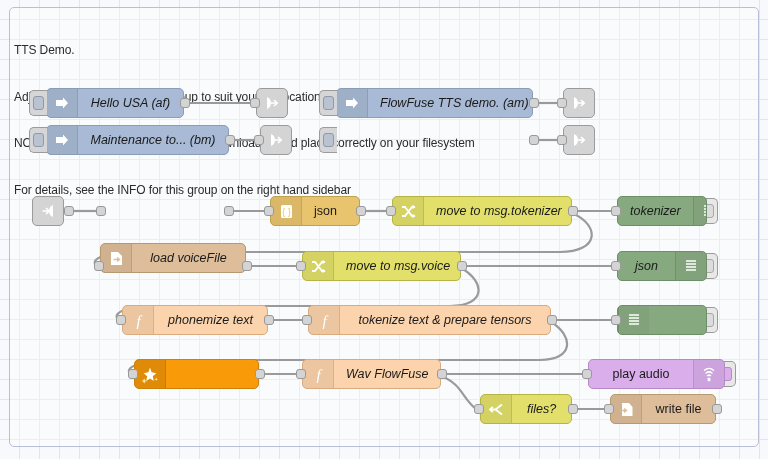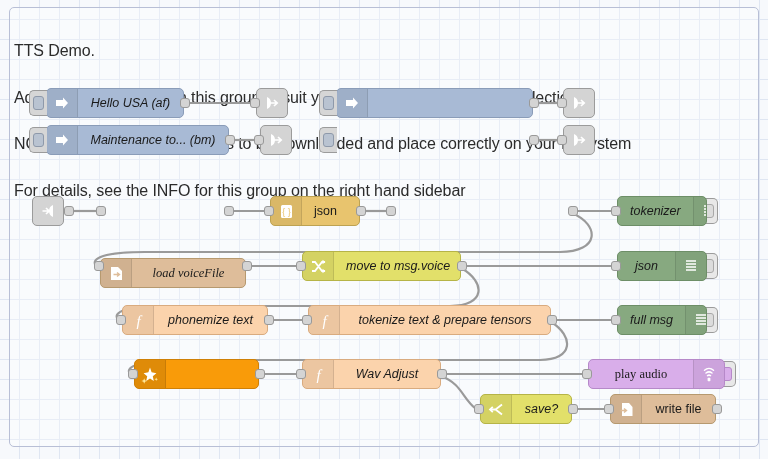--- a/index.html
+++ b/index.html
@@ -42,21 +42,21 @@
     box-sizing: border-box;
   }
 
   
   .group-note {
     position: absolute;
     left: 14px;
     top: 12px;
     width: 710px;
     color: #2b2b2b;
-    font-size: 16px;
+    font-size: 12px;
     line-height: 15.5px;
     white-space: pre;
     pointer-events: none;
   }
   .group-note div { letter-spacing: -0.1px; }
 
   
   #wires {
     position: absolute;
     left: 0; top: 0;
@@ -110,21 +110,21 @@
   
   .n-inject   { background:#a8bad5; border-color:#8a9cb8;justify-content:space-between; }
   .n-link     { background:#d4d4d4; border-color:#9b9b9b; }
   .n-file-in  { background:#debd9a; border-color:#b6996f; }
   .n-json     { background:#e8c46e; border-color:#bda252; }
   .n-change   { background:#e2e06a; border-color:#b6b447; }
   .n-switch   { background:#e2e06a; border-color:#b6b447; }
   .n-function { background:#fbd3ac; border-color:#d9ab7f; }
   .n-debug    { background:#87a980; border-color:#6d8e67; }
   .n-onnx     { background:#f99b09; border-color:#cf8006; }
-  .n-audio    { background:#d9aeea; border-color:#b689c9;font-family:Liberation Serif, serif; }
+  .n-audio    { background:#d9aeea; border-color:#b689c9; }
   .n-file-out { background:#debd9a; border-color:#b6996f; }
 
   .n-onnx .ico { background: rgba(0,0,0,0.10); }
   .n-debug .ico.right { background: rgba(0,0,0,0.04); }
 
   
   .node.linknode {
     width: 32px;
     padding: 0;
   }
@@ -290,20 +290,21 @@
 
   <div class="btn-tab" style="left:319px; top:90px;">
     <span class="knob"></span>
   </div>
   <div class="node n-inject" style="left:336px; top:88px; width:197px;">
     <span class="ico">
       <svg class="glyph" width="16" height="16" viewBox="0 0 16 16">
         <path d="M2 5 h7 V2.5 L14 8 L9 13.5 V11 H2 Z" fill="#ffffff"></path>
       </svg>
     </span>
+    <span class="lbl">FlowFuse TTS demo. (am)</span>
   </div>
   <div class="port" style="left:529px; top:98px;"></div>
 
   <div class="port" style="left:557px; top:98px;"></div>
   <div class="node n-link linknode" style="left:563px; top:88px;">
     <span class="ico">
       <svg class="glyph" width="18" height="18" viewBox="0 0 18 18">
         <path d="M4 3 A6.5 6.5 0 0 1 4 15 Z" fill="#ffffff"></path>
         <path d="M7.5 9 h6 M11 6 l3.2 3 -3.2 3" stroke="#ffffff" stroke-width="1.7" fill="none"></path>
       </svg>
@@ -344,39 +345,48 @@
       <svg class="glyph" width="17" height="17" viewBox="0 0 17 17">
         <rect x="3" y="2" width="11" height="13" rx="1.5" fill="#ffffff"></rect>
         <text x="8.5" y="12" font-size="9" font-family="Liberation Sans, sans-serif" fill="#e8c46e" text-anchor="middle">{ }</text>
       </svg>
     </span>
     <span class="lbl plain left">json</span>
   </div>
   <div class="port" style="left:356px; top:206px;"></div>
 
   <div class="port" style="left:386px; top:206px;"></div>
+  <div class="node n-change" style="left:392px; top:196px; width:180px;">
+    <span class="ico">
+      <svg class="glyph" width="17" height="17" viewBox="0 0 17 17">
+        <path d="M2 4 h3 l7 9 h3 M2 13 h3 l7 -9 h3" stroke="#ffffff" stroke-width="1.8" fill="none"></path>
+        <path d="M12.5 1.8 L15.5 4 L12.5 6.2 Z M12.5 10.8 L15.5 13 L12.5 15.2 Z" fill="#ffffff"></path>
+      </svg>
+    </span>
+    <span class="lbl">move to msg.tokenizer</span>
+  </div>
   <div class="port" style="left:568px; top:206px;"></div>
 
   <div class="btn-tab-r" style="left:700px; top:198px;">
     <span class="knob"></span>
   </div>
   <div class="port" style="left:611px; top:206px;"></div>
   <div class="node n-debug" style="left:617px; top:196px; width:90px; z-index:2;">
     <span class="lbl">tokenizer</span>
     <span class="ico right">
       <svg class="glyph" width="16" height="16" viewBox="0 0 16 16">
         <g stroke="#ffffff" stroke-width="1.6">
           <path d="M3 3 h10 M3 6 h10 M3 9 h10 M3 12 h10"></path>
         </g>
       </svg>
     </span>
   </div>
 
   <div class="port" style="left:94px; top:261px;"></div>
-  <div class="node n-file-in" style="left:100px; top:258px; width:146px;font-family:Liberation Serif, serif;">
+  <div class="node n-file-in" style="left:100px; top:243px; width:146px;">
     <span class="ico">
       <svg class="glyph" width="17" height="17" viewBox="0 0 17 17">
         <path d="M3 2 h7 l4 4 v9 H3 Z" fill="#ffffff"></path>
         <path d="M5.5 9.5 h5 M9 7.5 l2.5 2 -2.5 2" stroke="#debd9a" stroke-width="1.4" fill="none"></path>
       </svg>
     </span>
     <span class="lbl">load voiceFile</span>
   </div>
   <div class="port" style="left:242px; top:261px;"></div>
 
@@ -427,21 +437,20 @@
     </span>
     <span class="lbl">tokenize text &amp; prepare tensors</span>
   </div>
   <div class="port" style="left:547px; top:315px;"></div>
 
   <div class="btn-tab-r" style="left:700px; top:307px;">
     <span class="knob"></span>
   </div>
   <div class="port" style="left:611px; top:315px;"></div>
   <div class="node n-debug" style="left:617px; top:305px; width:90px; z-index:2;">
-    <span class="lbl">full msg</span>
     <span class="ico right">
       <svg class="glyph" width="16" height="16" viewBox="0 0 16 16">
         <g stroke="#ffffff" stroke-width="1.6">
           <path d="M3 3 h10 M3 6 h10 M3 9 h10 M3 12 h10"></path>
         </g>
       </svg>
     </span>
   </div>
 
   <div class="port" style="left:128px; top:369px;"></div>
@@ -457,21 +466,21 @@
   </div>
   <div class="port" style="left:255px; top:369px;"></div>
 
   <div class="port" style="left:296px; top:369px;"></div>
   <div class="node n-function" style="left:302px; top:359px; width:139px;">
     <span class="ico">
       <svg class="glyph" width="17" height="17" viewBox="0 0 17 17">
         <text x="8.5" y="13.5" font-size="15" font-style="italic" font-family="Liberation Serif, serif" fill="#ffffff" text-anchor="middle">f</text>
       </svg>
     </span>
-    <span class="lbl">Wav Adjust</span>
+    <span class="lbl">Wav FlowFuse</span>
   </div>
   <div class="port" style="left:437px; top:369px;"></div>
 
   <div class="btn-tab-r audio" style="left:718px; top:361px;">
     <span class="knob"></span>
   </div>
   <div class="port" style="left:582px; top:369px;"></div>
   <div class="node n-audio" style="left:588px; top:359px; width:137px; z-index:2;">
     <span class="lbl plain">play audio</span>
     <span class="ico right">
@@ -487,21 +496,21 @@
   </div>
 
   <div class="port" style="left:474px; top:404px;"></div>
   <div class="node n-switch" style="left:480px; top:394px; width:92px;">
     <span class="ico">
       <svg class="glyph" width="17" height="17" viewBox="0 0 17 17">
         <path d="M14 3.5 L7.5 8.5 L14 13.5 M7.5 8.5 H2.5" stroke="#ffffff" stroke-width="1.8" fill="none"></path>
         <path d="M4.8 5.8 L2 8.5 L4.8 11.2" stroke="#ffffff" stroke-width="1.8" fill="none"></path>
       </svg>
     </span>
-    <span class="lbl">save?</span>
+    <span class="lbl">files?</span>
   </div>
   <div class="port" style="left:568px; top:404px;"></div>
 
   <div class="port" style="left:604px; top:404px;"></div>
   <div class="node n-file-out" style="left:610px; top:394px; width:106px;">
     <span class="ico">
       <svg class="glyph" width="17" height="17" viewBox="0 0 17 17">
         <path d="M4 2 h7 l3.5 4 v9 H4 Z" fill="#ffffff"></path>
         <path d="M2.5 9.5 h5.5 M6 7.5 l2.5 2 -2.5 2" stroke="#debd9a" stroke-width="1.4" fill="none"></path>
       </svg>

